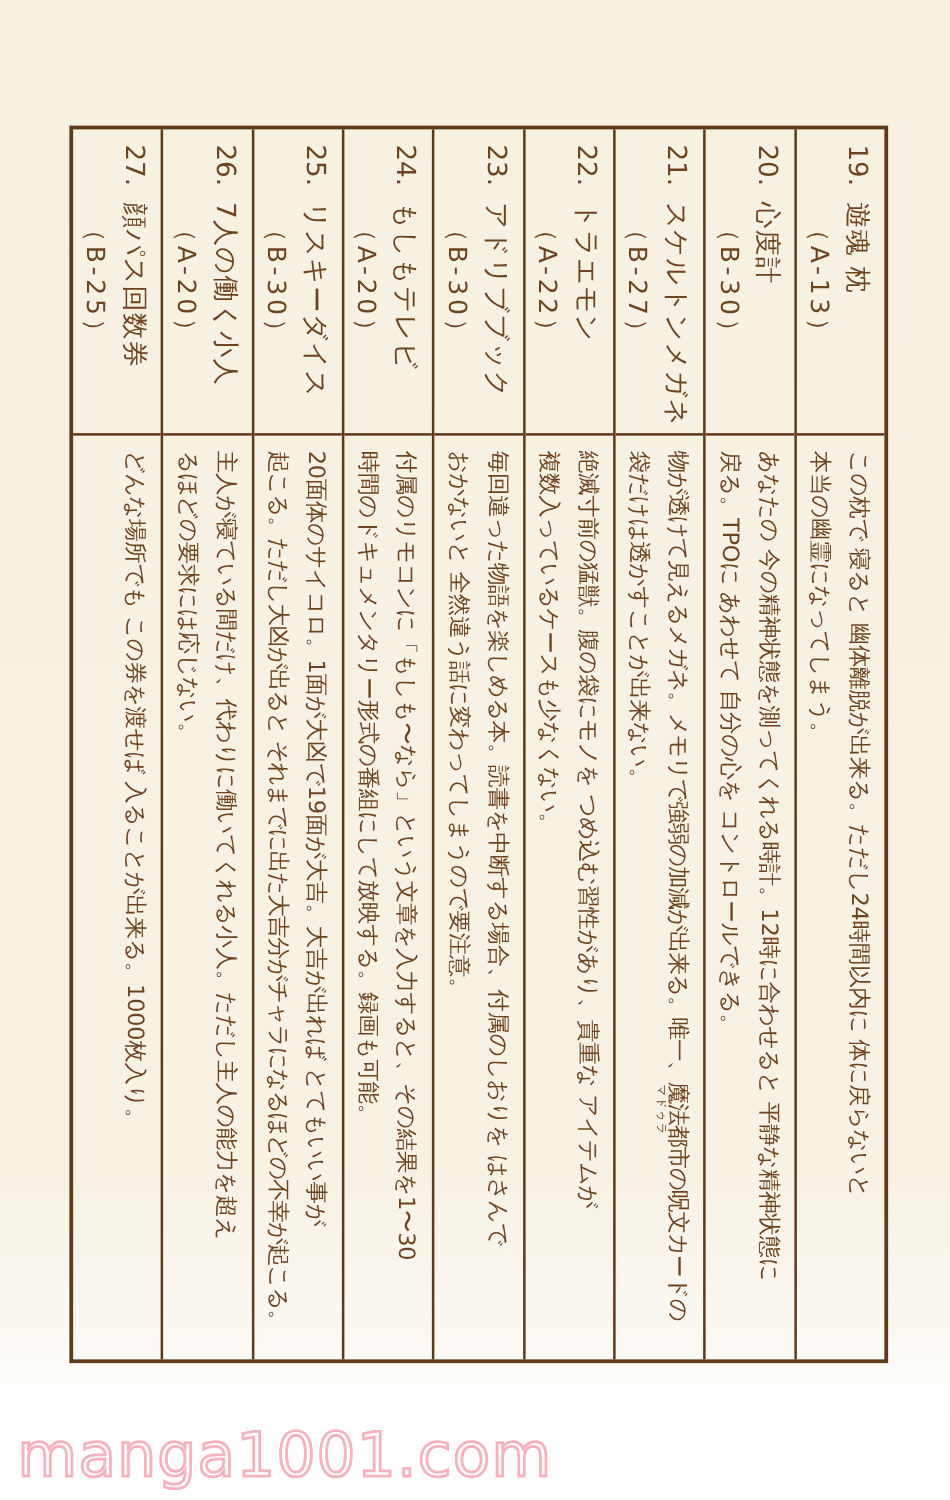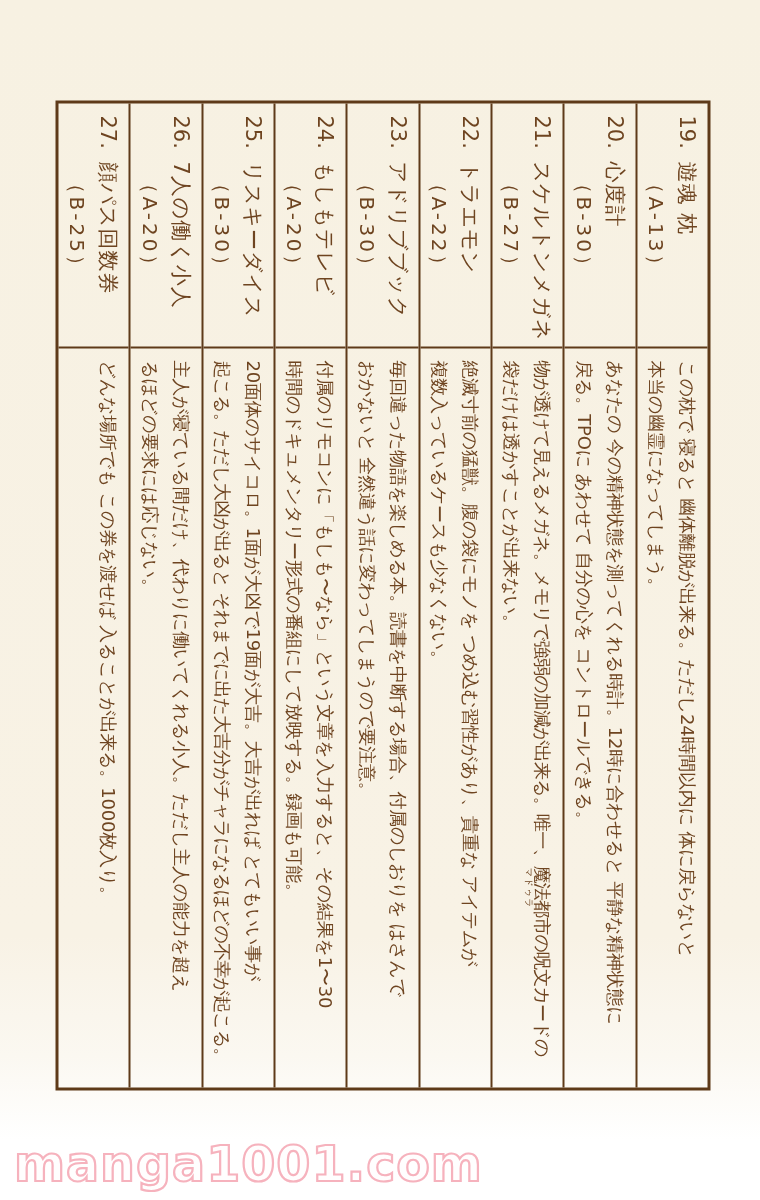--- a/index.html
+++ b/index.html
@@ -58,21 +58,21 @@
   .dline.tight{letter-spacing:-0.8px;}
   .rubywrap{position:relative;}
   .rt{
     position:absolute;left:2px;bottom:-8px;
     font-size:9px;line-height:9px;letter-spacing:1px;
     white-space:nowrap;
   }
   .watermark{
     position:absolute;
     left:14px; top:1136px;
-    font-weight:bold;
+    font-weight:normal;
     font-size:49px;
     letter-spacing:1px;
     color:#fffefe;
     -webkit-text-stroke:2.2px #f6b2bd;
   }
 </style>
 </head>
 <body>
 
 <div class="stage">

